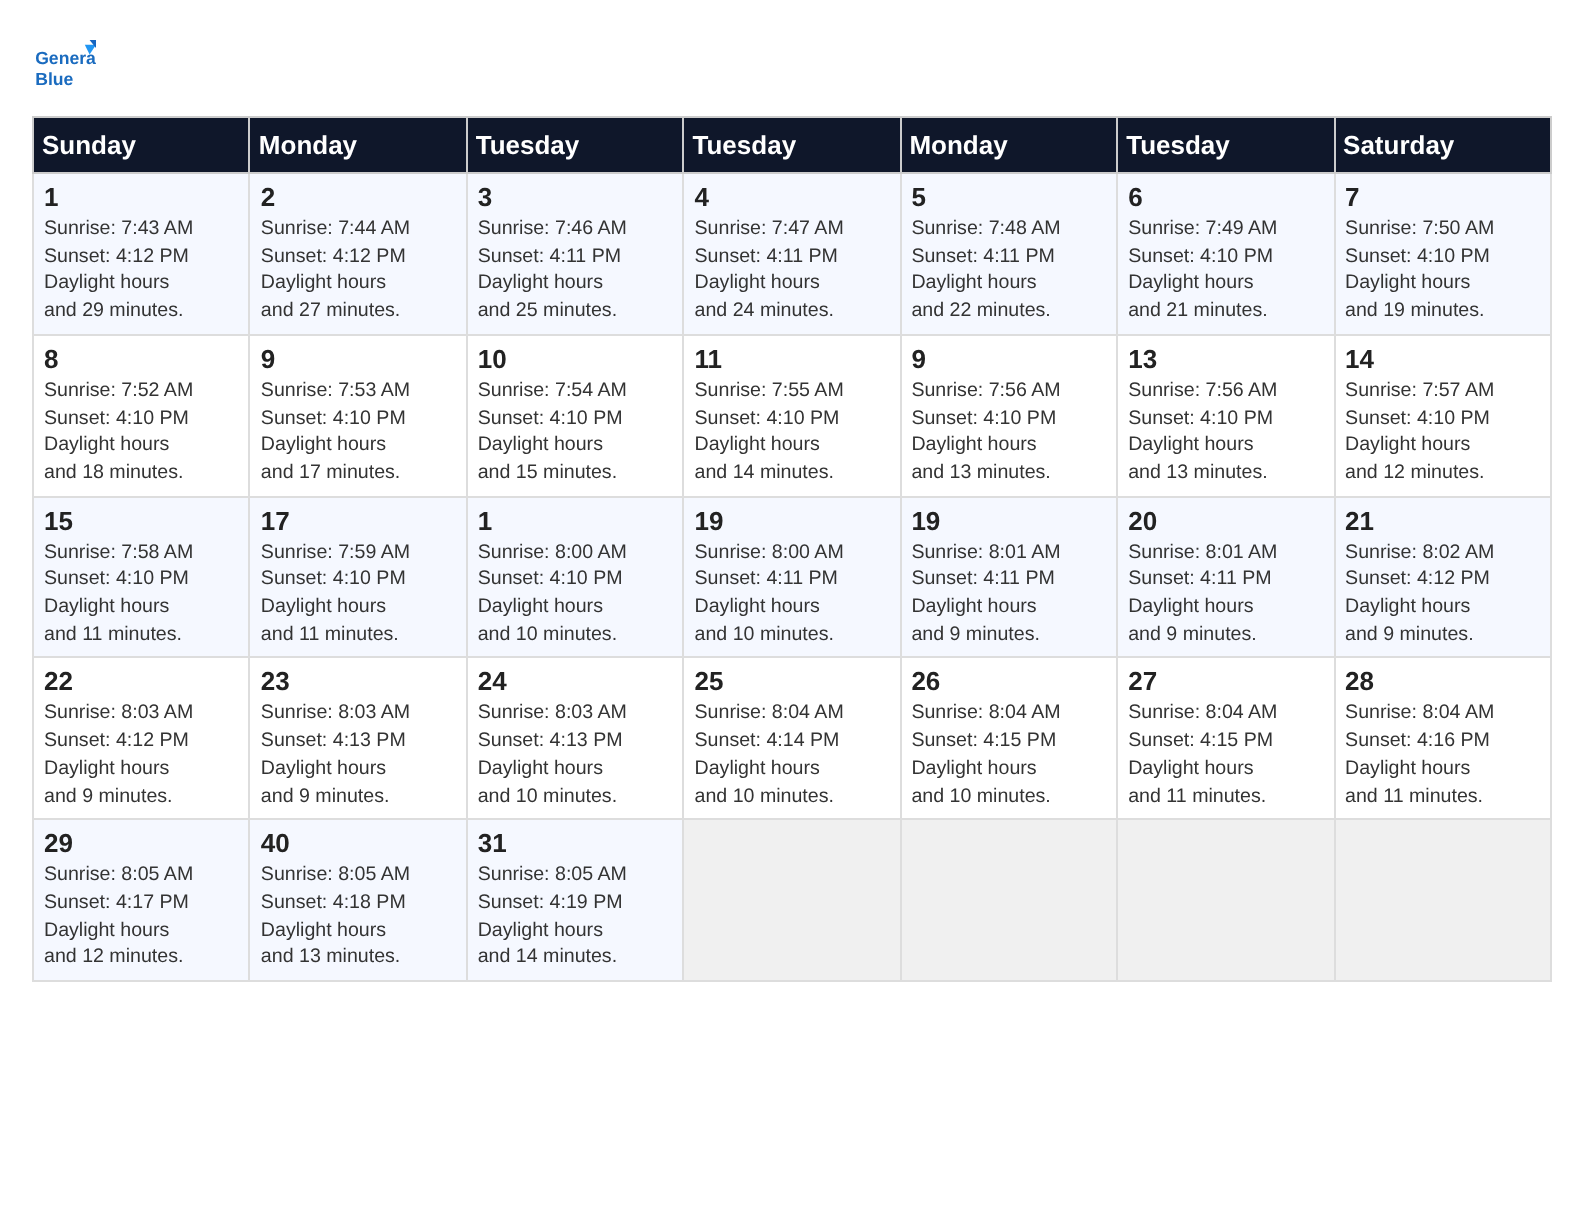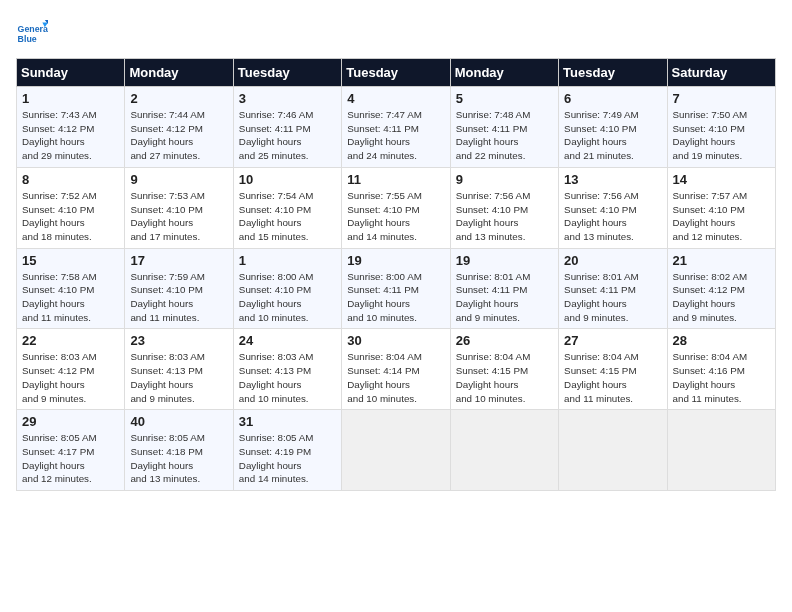--- a/index.html
+++ b/index.html
@@ -206,21 +206,21 @@
         </td>
         <td>
           <span class="day-num">23</span>
           <span class="day-info">Sunrise: 8:03 AM<br>Sunset: 4:13 PM<br>Daylight hours<br>and 9 minutes.</span>
         </td>
         <td>
           <span class="day-num">24</span>
           <span class="day-info">Sunrise: 8:03 AM<br>Sunset: 4:13 PM<br>Daylight hours<br>and 10 minutes.</span>
         </td>
         <td>
-          <span class="day-num">30</span>
+          <span class="day-num">25</span>
           <span class="day-info">Sunrise: 8:04 AM<br>Sunset: 4:14 PM<br>Daylight hours<br>and 10 minutes.</span>
         </td>
         <td>
           <span class="day-num">26</span>
           <span class="day-info">Sunrise: 8:04 AM<br>Sunset: 4:15 PM<br>Daylight hours<br>and 10 minutes.</span>
         </td>
         <td>
           <span class="day-num">27</span>
           <span class="day-info">Sunrise: 8:04 AM<br>Sunset: 4:15 PM<br>Daylight hours<br>and 11 minutes.</span>
         </td>

